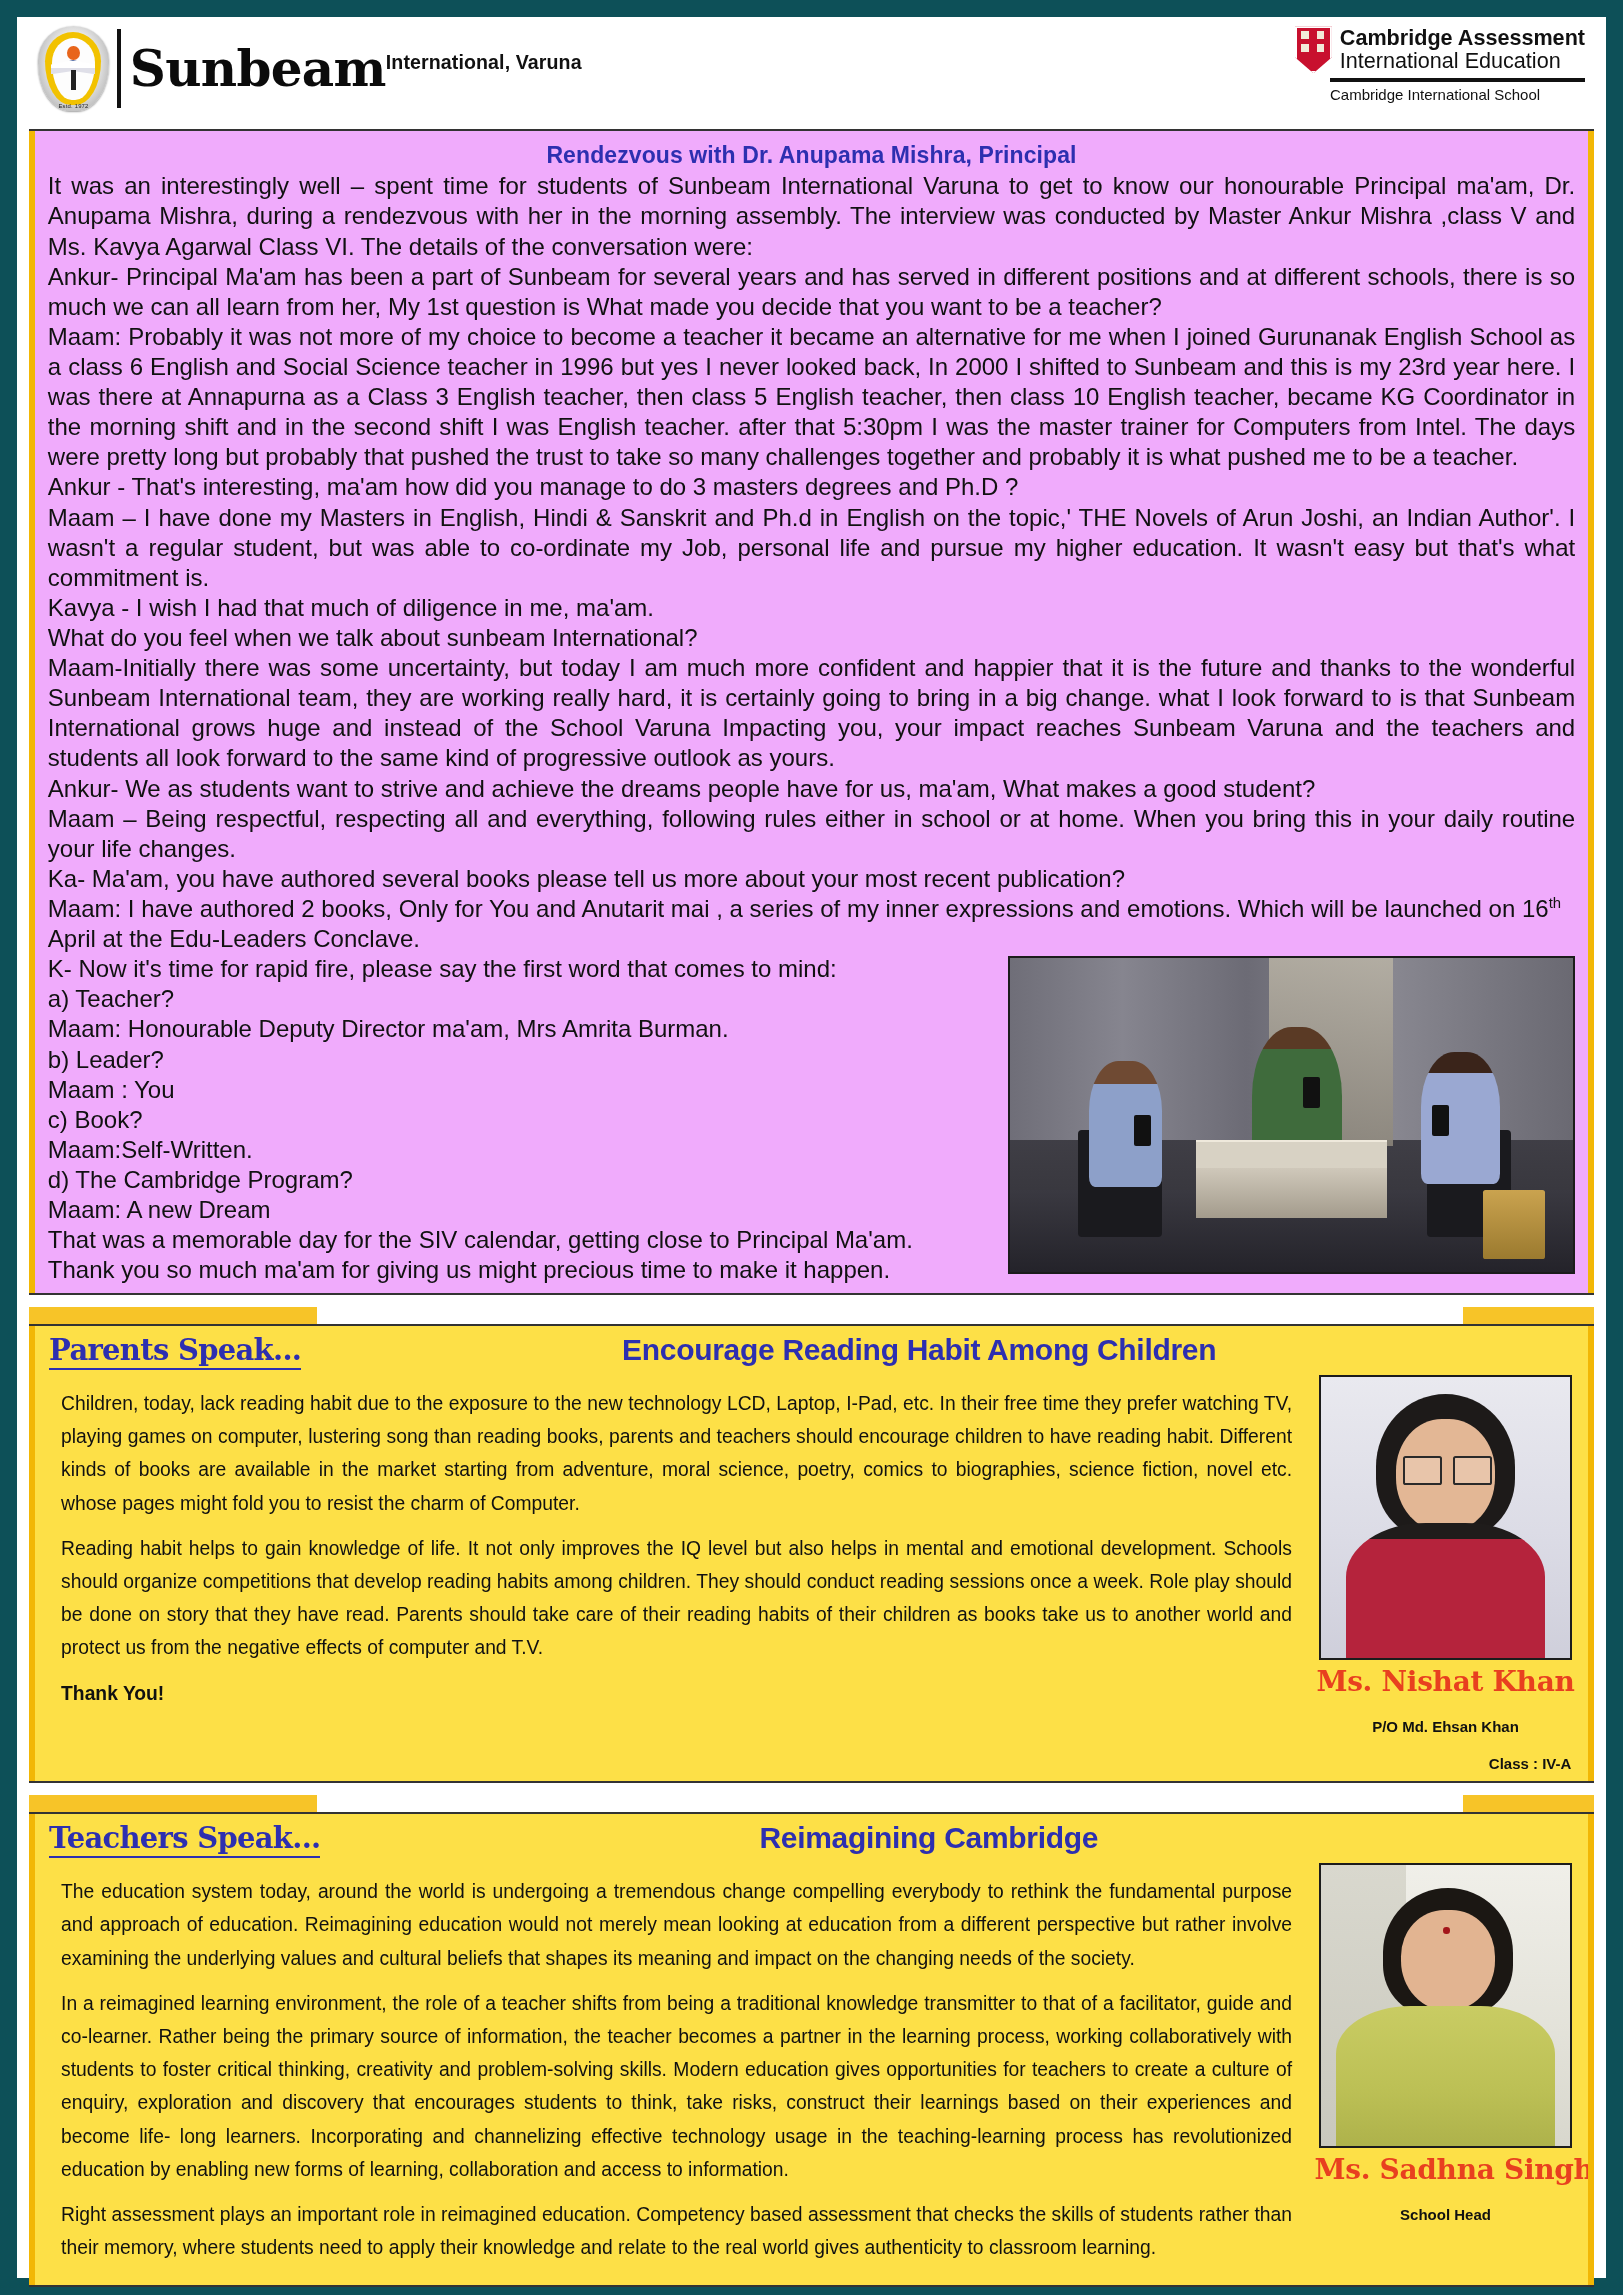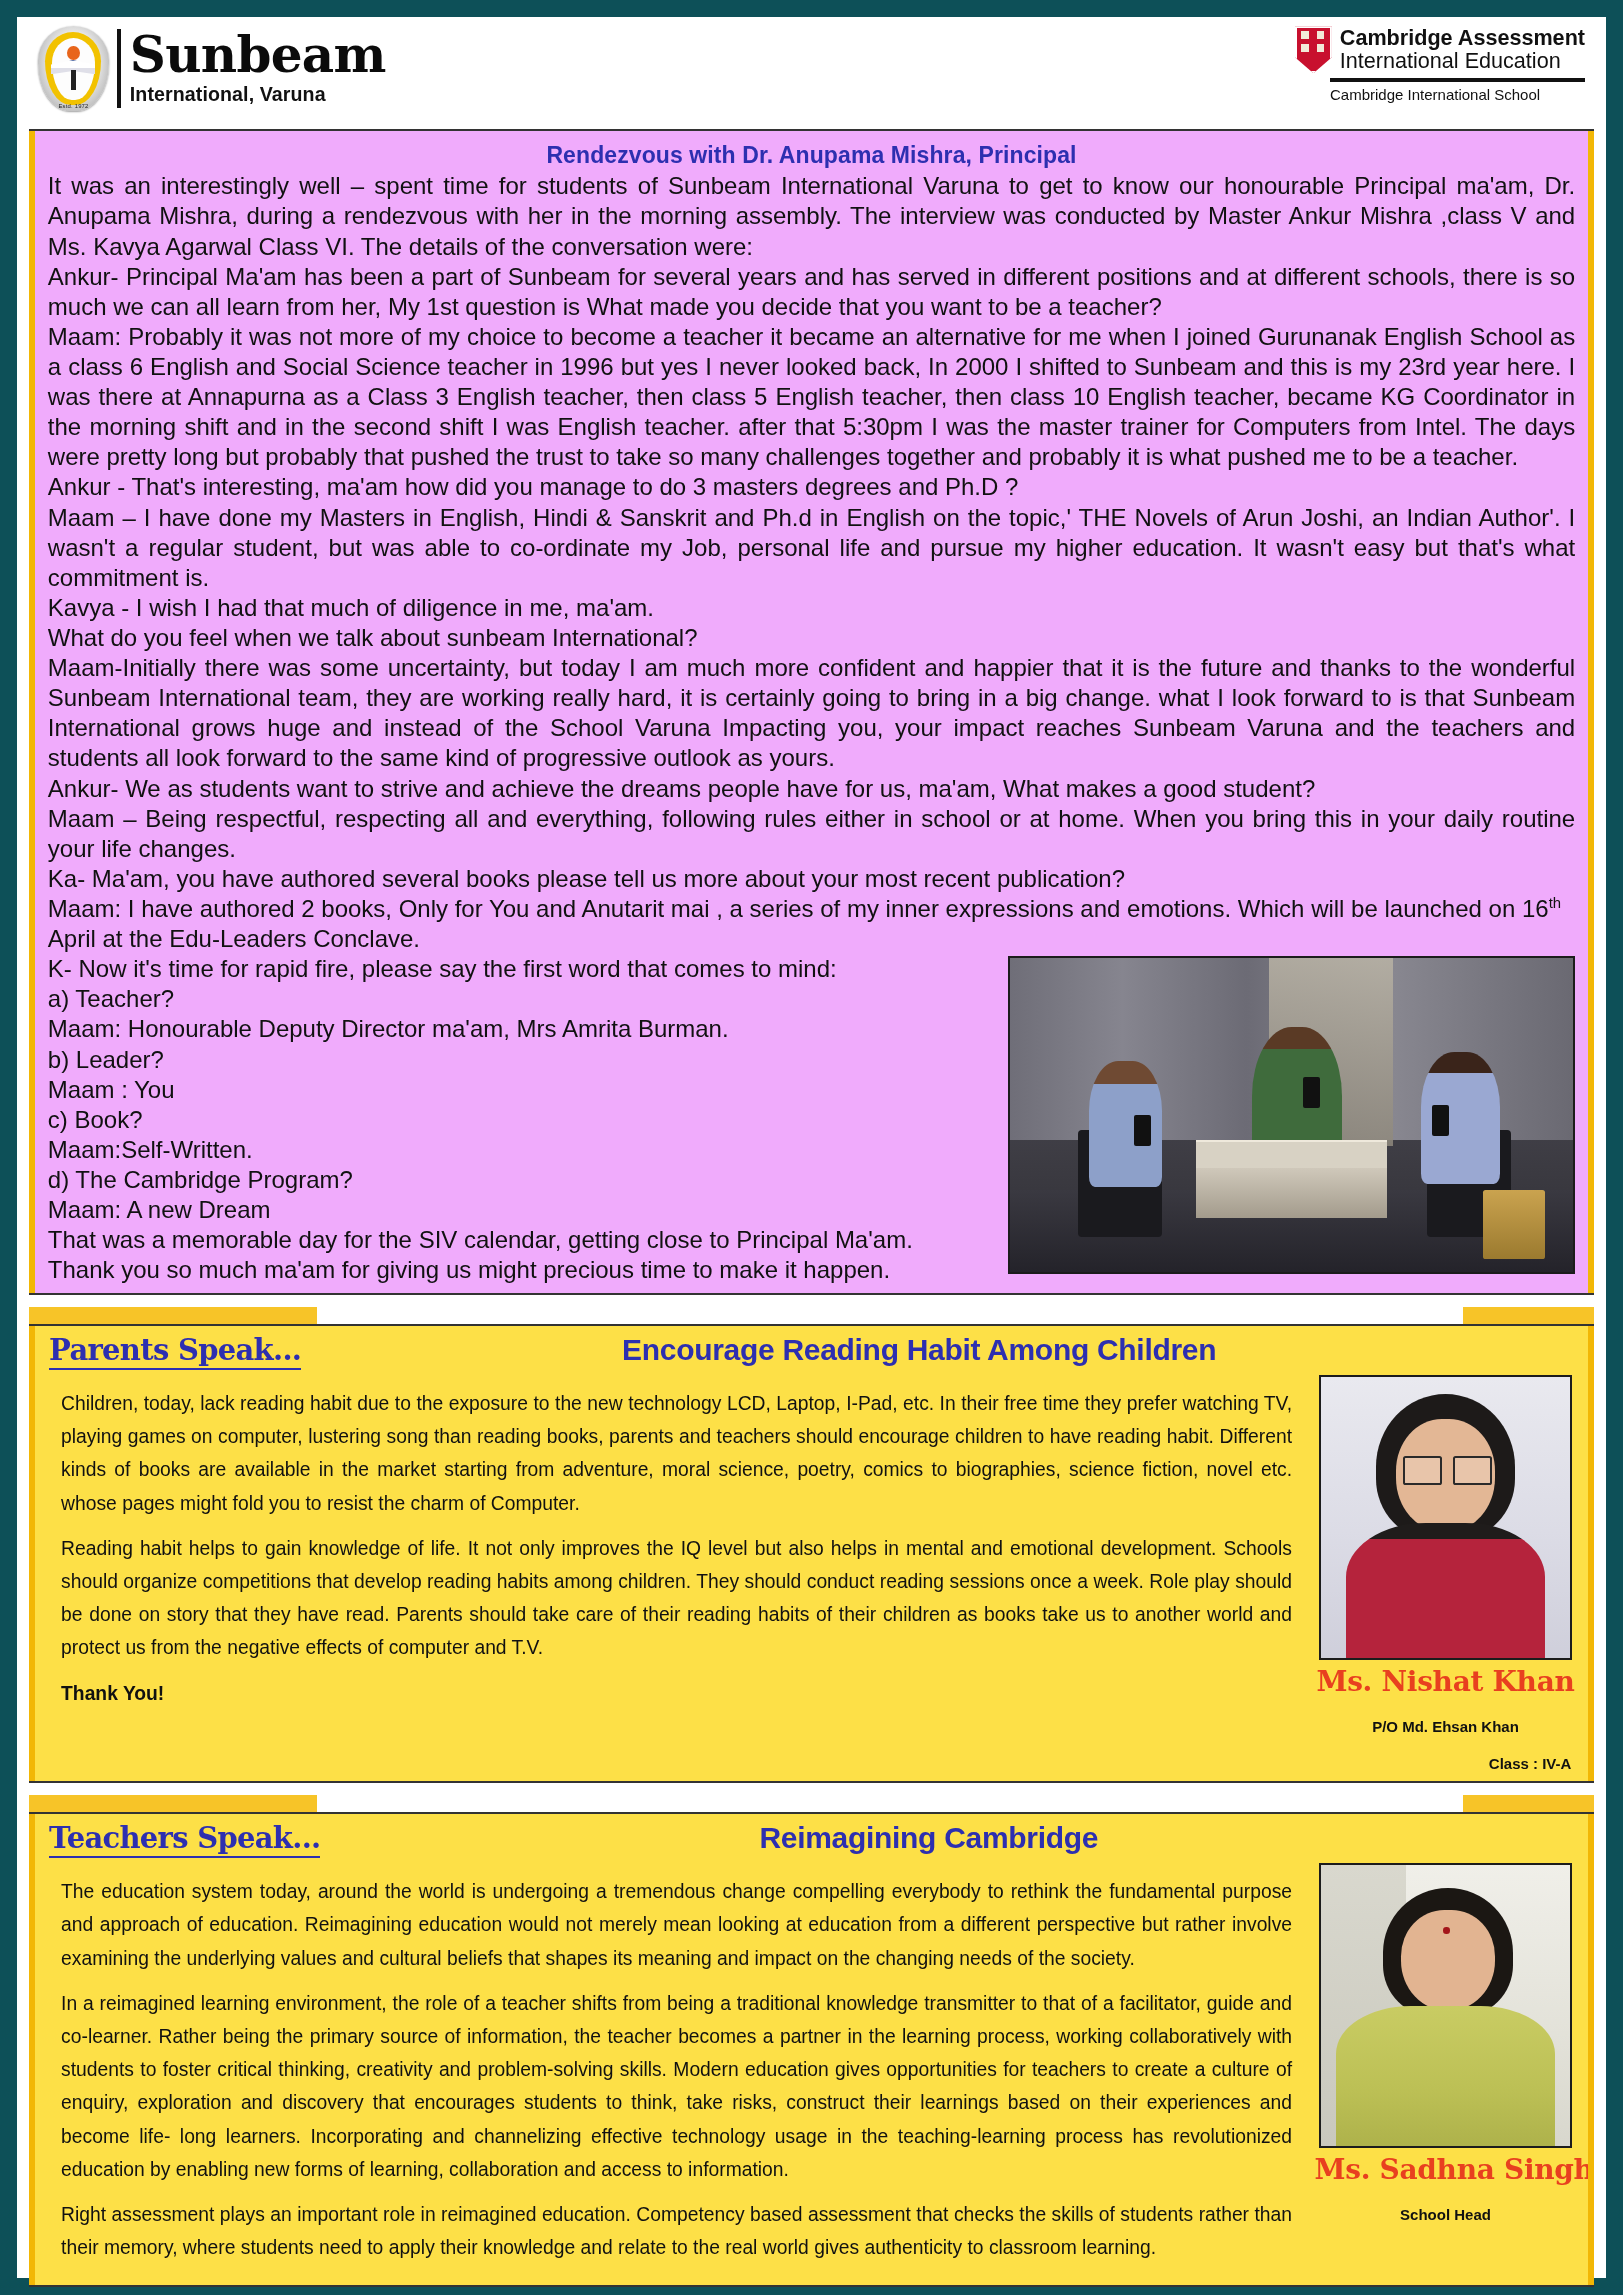--- a/index.html
+++ b/index.html
@@ -54,21 +54,21 @@
     clip-path:polygon(0 30%, 50% 0, 100% 30%, 100% 100%, 50% 78%, 0 100%);
   }
   .crest .torch {
     position:absolute; left:33px; top:44px; width:4.6px; height:19.6px; background:#222;
   }
   .crest .est {
     position:absolute; left:0; right:0; bottom:2.6px; text-align:center;
     font-size:5.9px; color:#222; letter-spacing:0.2px;
   }
   .brand-divider { width:3.9px; height:79px; background:#111; margin:0 2.6px 0 1.3px; }
-  .brand-text { display:flex; flex-direction:column; justify-content:center; }
+  .brand-text { display:flex; justify-content:center; }
   .brand-title {
     font-family:"DejaVu Serif", serif;
     font-size:50px; line-height:.92; font-weight:700; color:#0b0b0b;
     letter-spacing:-0.7px;
   }
   .brand-sub {
     font-family:"Liberation Sans", sans-serif;
     font-size:19.6px; font-weight:700; color:#111; margin-top:5.2px; letter-spacing:0.1px;
   }
 

